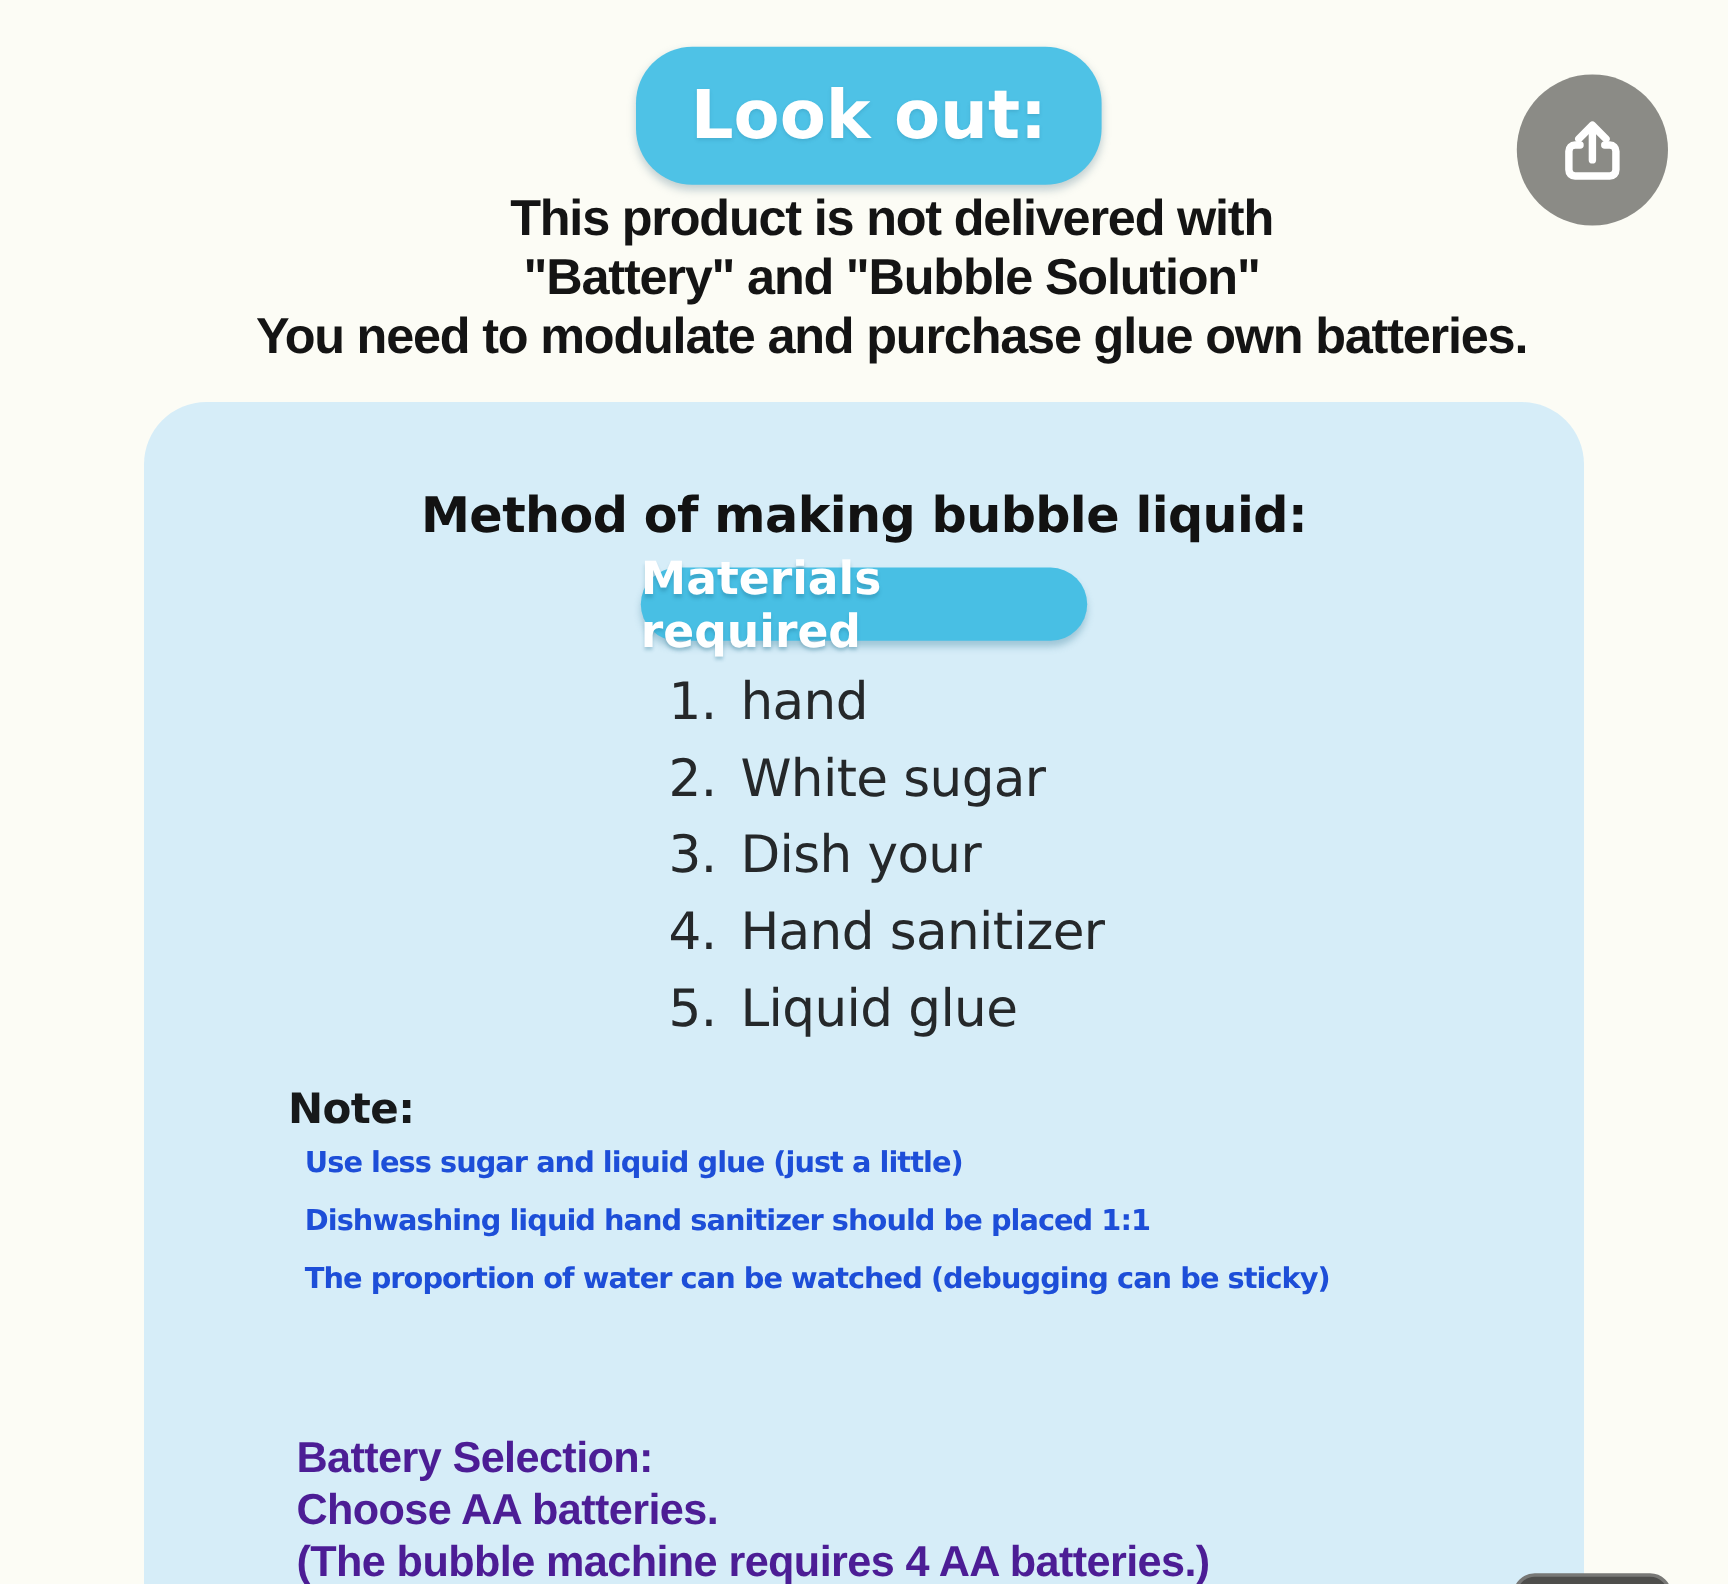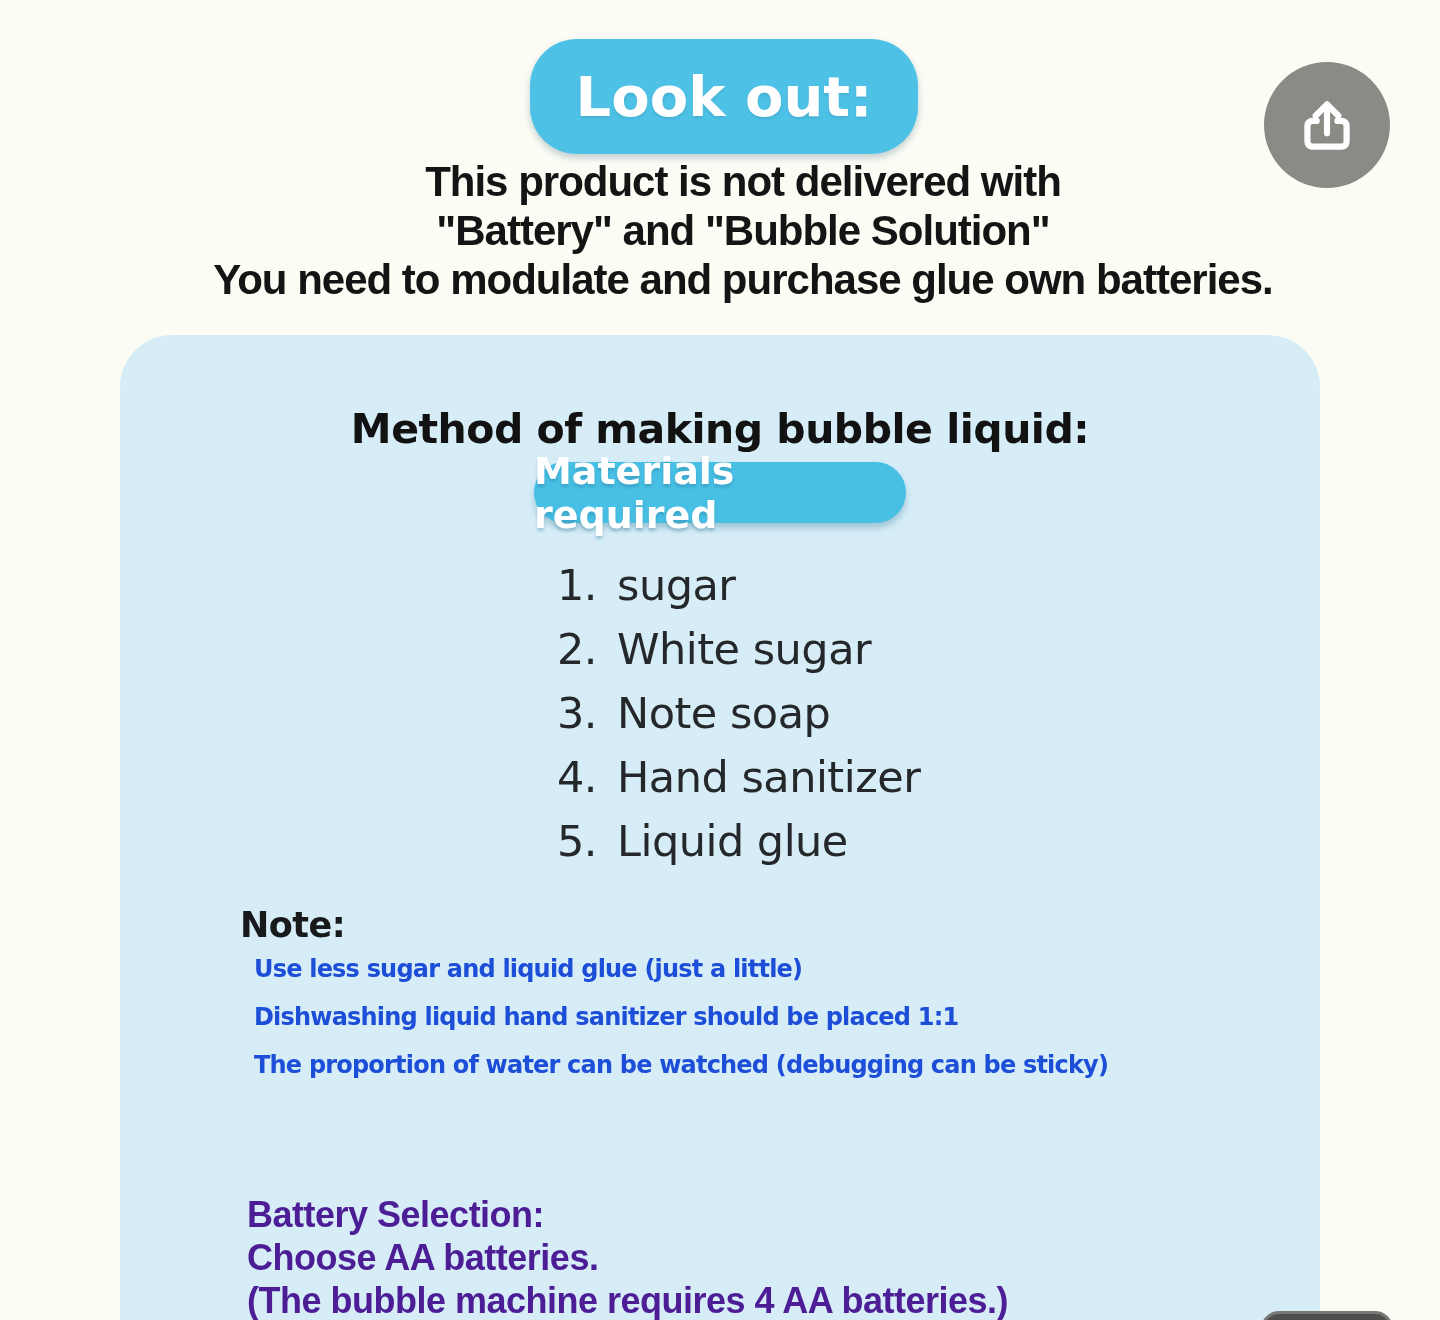--- a/index.html
+++ b/index.html
@@ -59,21 +59,21 @@
   }
   .card-title {
     position: absolute; left: 0; top: 70px; width: 100%;
     text-align: center;
     color: #121212;
     font-size: 41px; font-weight: bold;
     letter-spacing: -0.5px;
     font-family: "DejaVu Sans", "Liberation Sans", sans-serif;
   }
   .materials-pill {
-    position: absolute; left: 50%; top: 127px;
+    position: absolute; left: 50%; top: 138px;
     transform: translateX(-50%);
     width: 372px; height: 61px;
     background: #48bfe4;
     border-radius: 31px;
     display: flex; align-items: center; justify-content: center;
     box-shadow: 0 5px 6px rgba(90,150,175,0.45);
   }
   .materials-pill span {
     color: #ffffff; font-size: 38px; font-weight: bold;
     font-family: "DejaVu Sans", sans-serif;
@@ -157,29 +157,29 @@
 
     <div class="card-title">Method of making bubble liquid:</div>
 
     <div class="materials-pill">
       <span>Materials required</span>
     </div>
 
     <div class="materials-list">
       <div class="material-row">
         <span class="material-num">1.</span>
-        <span class="material-label">sugar</span>
+        <span class="material-label">hand</span>
       </div>
       <div class="material-row">
         <span class="material-num">2.</span>
         <span class="material-label">White sugar</span>
       </div>
       <div class="material-row">
         <span class="material-num">3.</span>
-        <span class="material-label">Note soap</span>
+        <span class="material-label">Dish your</span>
       </div>
       <div class="material-row">
         <span class="material-num">4.</span>
         <span class="material-label">Hand sanitizer</span>
       </div>
       <div class="material-row">
         <span class="material-num">5.</span>
         <span class="material-label">Liquid glue</span>
       </div>
     </div>

